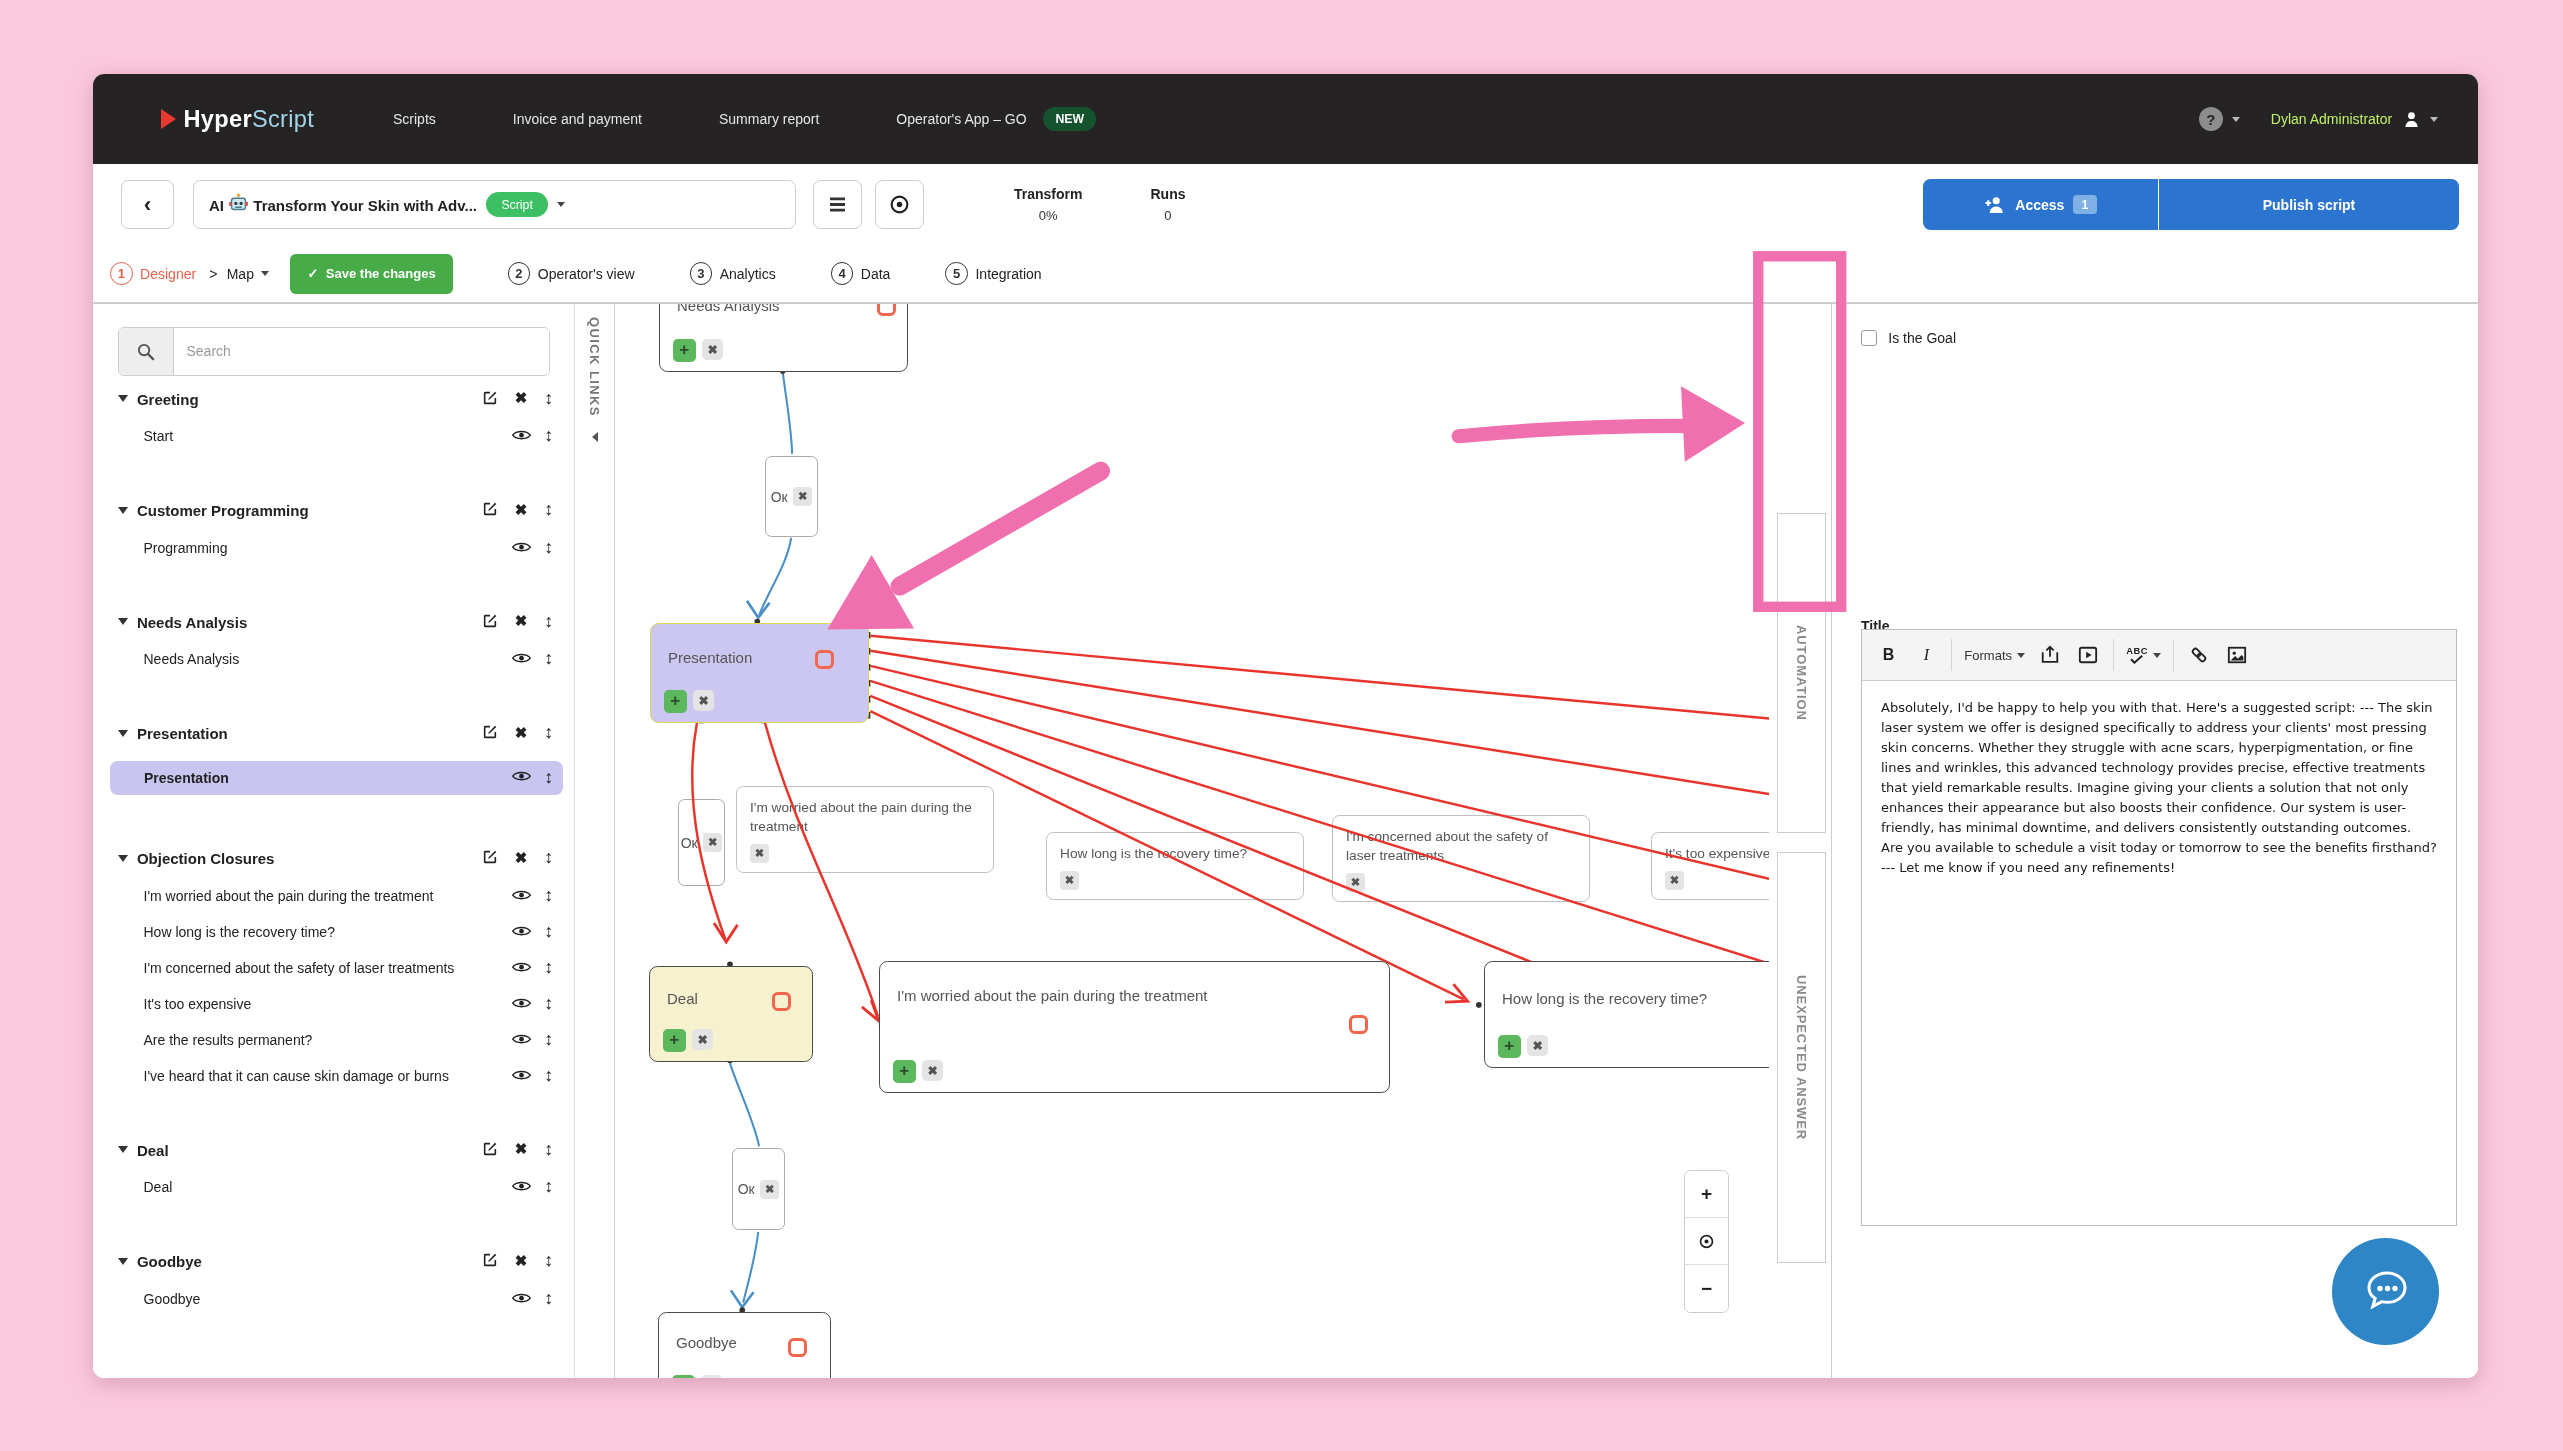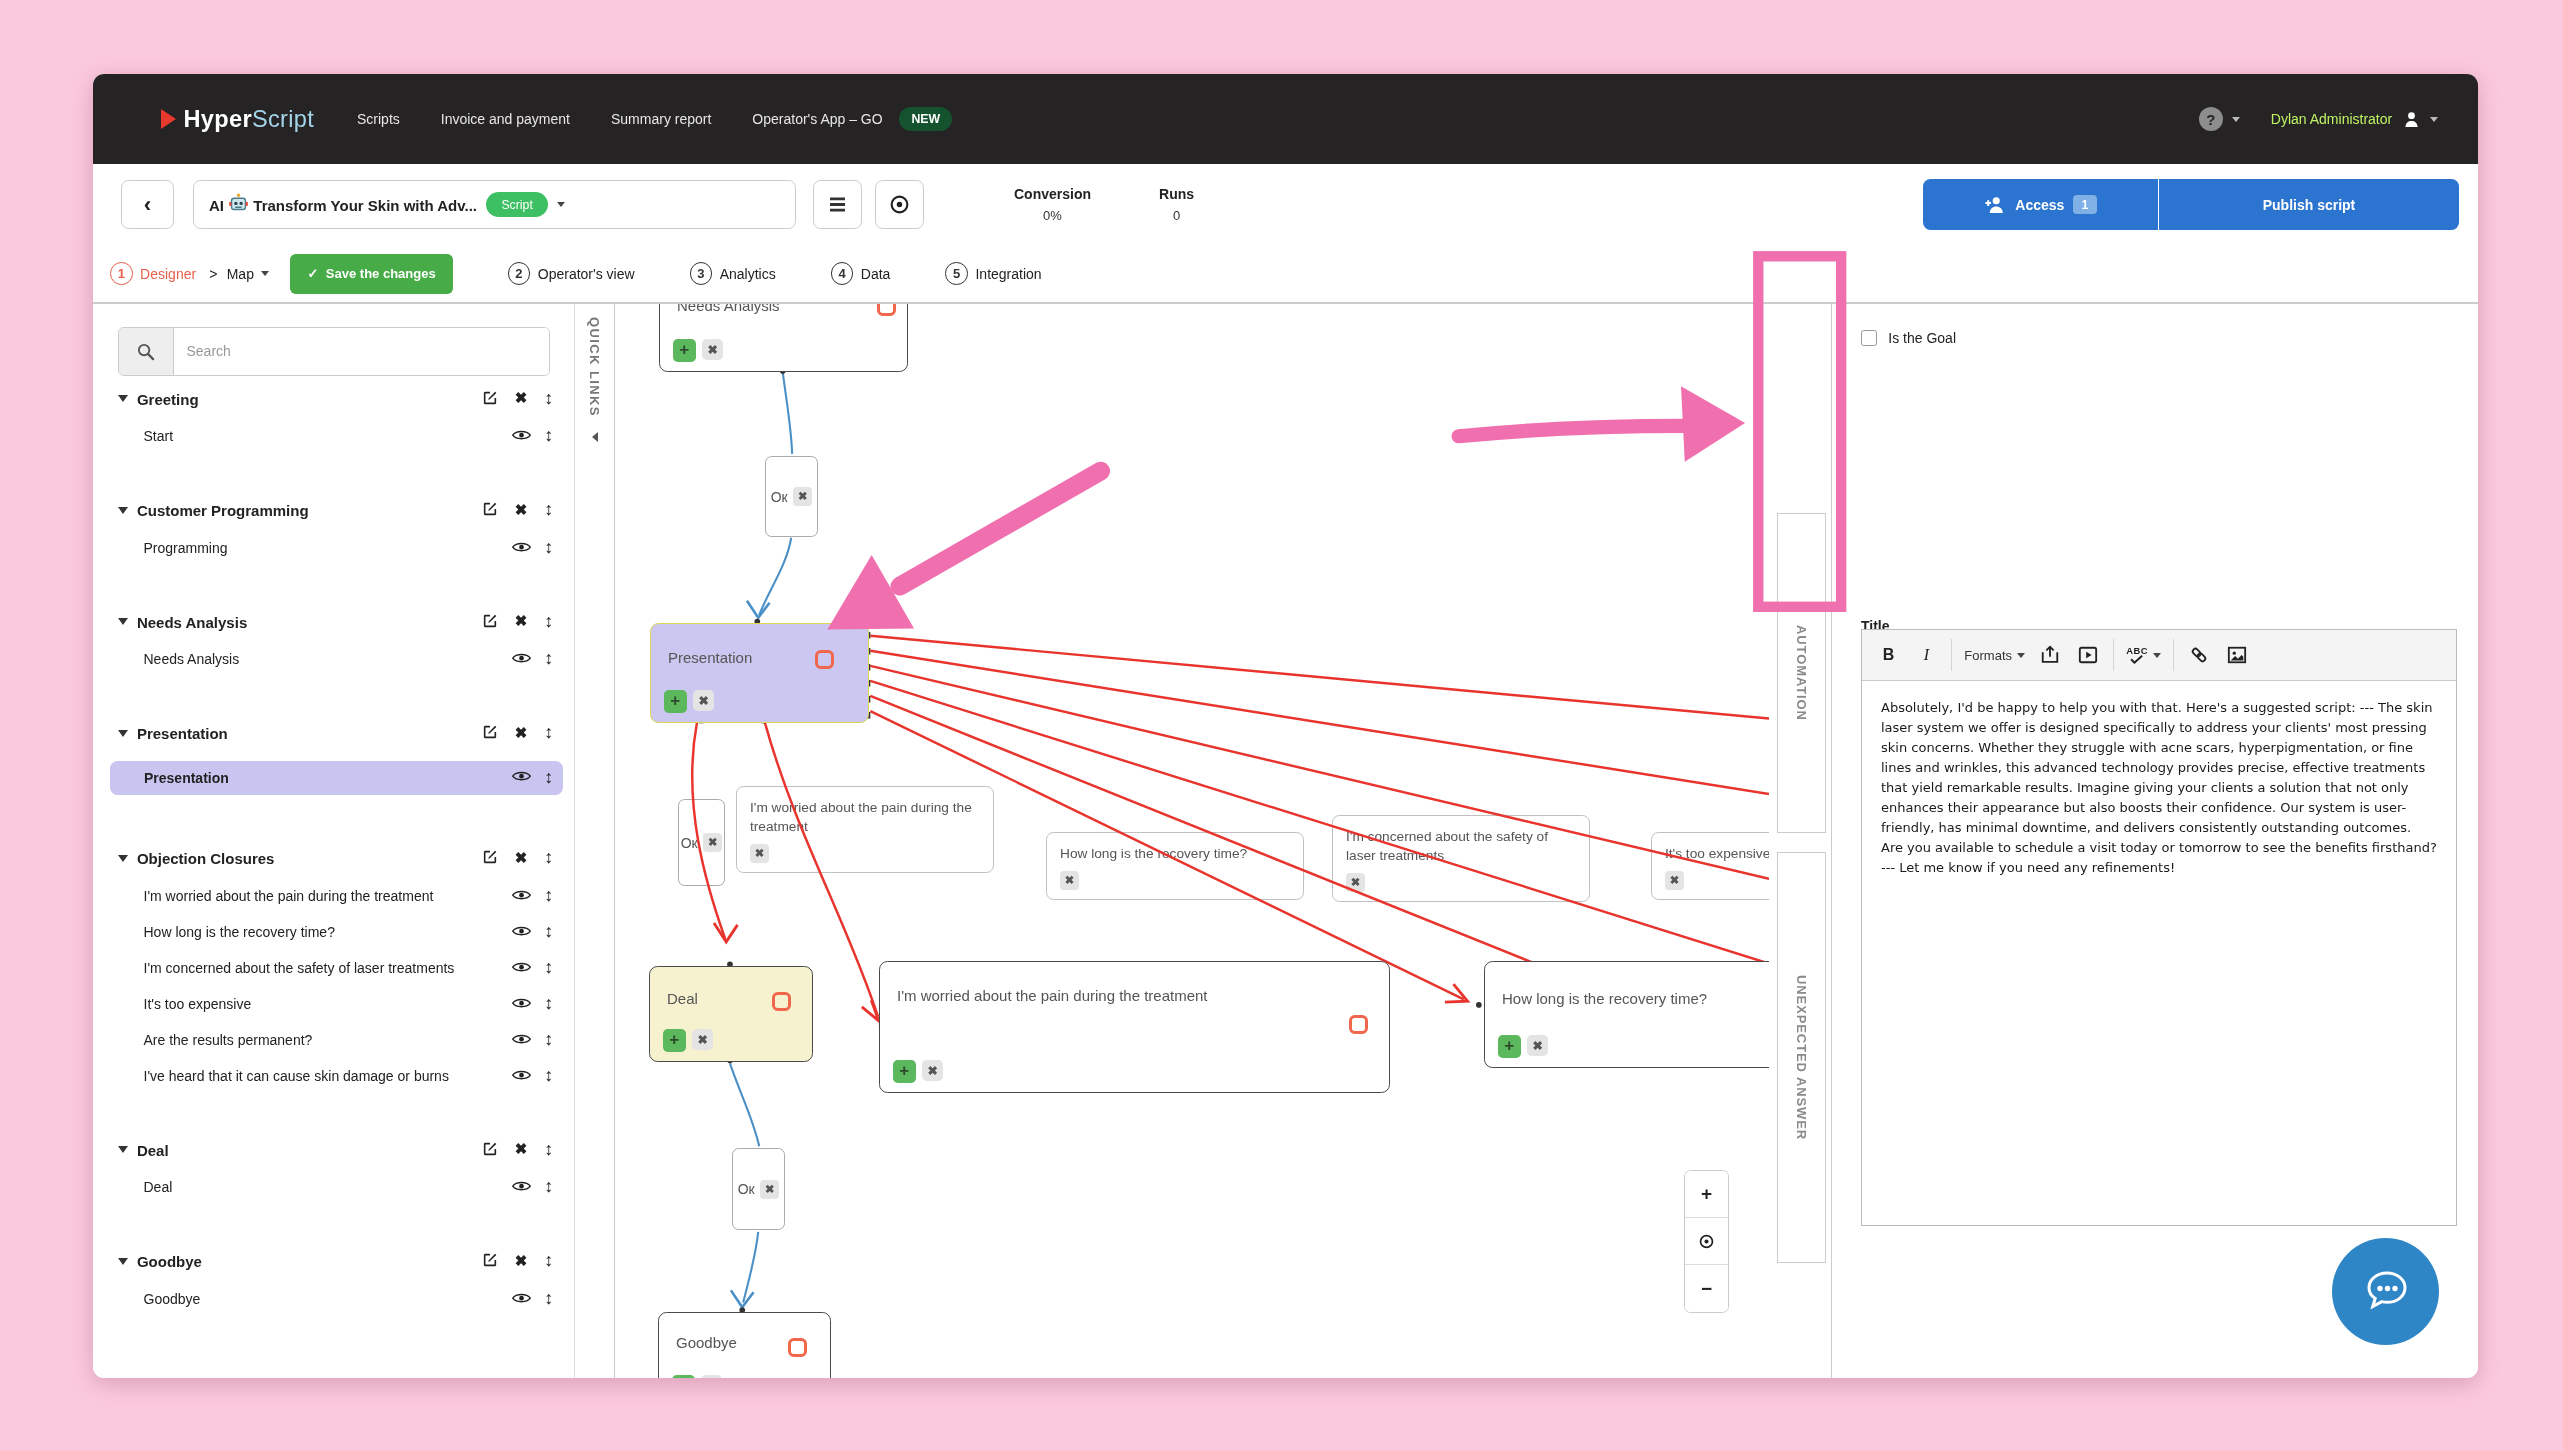--- a/index.html
+++ b/index.html
@@ -12,21 +12,21 @@
 
   
   .navbar { position:absolute; left:0; top:0; width:100%; height:90px; background:#262324;
             display:flex; align-items:center; padding:0 40px 0 68px; }
   .logo { display:flex; align-items:center; margin-right:43px; }
   .logo-chev { width:0; height:0; border-left:15px solid #e8392e; border-top:10.4px solid transparent;
                border-bottom:10.4px solid transparent; margin-right:7.5px; }
   .logo-t1 { color:#fff; font-size:23.6px; font-weight:bold; letter-spacing:0.3px; }
   .logo-t2 { color:#a3d5ea; font-size:23.6px; letter-spacing:0.3px; }
   .nav-menu { display:flex; align-items:center; gap:41px; }
-  .nav-item { color:#e6e6e6; font-size:14px; cursor:pointer; }
+  .nav-item { color:#e6e6e6; font-size:14px; cursor:pointer;margin-left:36px; }
   .new-badge { background:#14532d; color:#fff; font-size:12.3px; font-weight:bold;
                padding:4.7px 12.3px; border-radius:941px; margin-left:-24.5px; }
   .nav-right { margin-left:auto; display:flex; align-items:center; gap:9.4px; }
   .help-circle { width:24.5px; height:24.5px; border-radius:50%; background:#8d8d8d; color:#262324;
                  font-size:15px; font-weight:bold; display:flex; align-items:center; justify-content:center; }
   .caret { width:0; height:0; border-left:4.7px solid transparent; border-right:4.7px solid transparent;
            border-top:5.7px solid #bbb; display:inline-block; }
   .caret.dark { border-top-color:#444; }
   .user-name { color:#bef264; font-size:14px; margin-left:21px; }
   .person-svg { width:19px; height:19px; }
@@ -232,21 +232,21 @@
         <path d="M2 2h16M2 8h16M2 14h16" stroke="#333" stroke-width="3"></path>
         </svg>
     </button>
     <button class="btn-sq tgt">
       <svg width="21" height="21" viewBox="0 0 20 20">
         <circle cx="10" cy="10" r="7.5" fill="none" stroke="#222" stroke-width="2"></circle>
           <circle cx="10" cy="10" r="2.6" fill="#222"></circle>
         </svg>
     </button>
     <div class="metric conv">
-      <div class="m-label">Conversion</div>
+      <div class="m-label">Transform</div>
       <div class="m-value">0%</div>
     </div>
     <div class="metric runs">
       <div class="m-label">Runs</div>
       <div class="m-value">0</div>
     </div>
     <div class="btn-group-blue">
       <button class="btn-blue btn-access">
         <svg width="22.6" height="19" viewBox="0 0 24 20">
           <circle cx="13" cy="6" r="3.8" fill="#fff"></circle>

